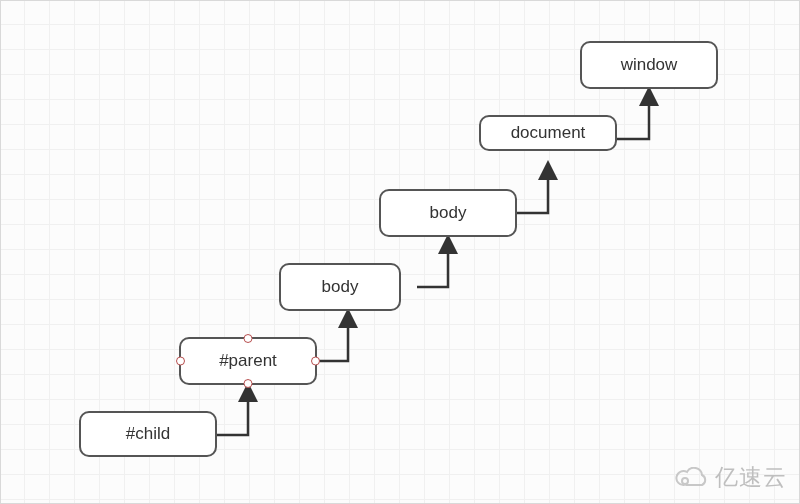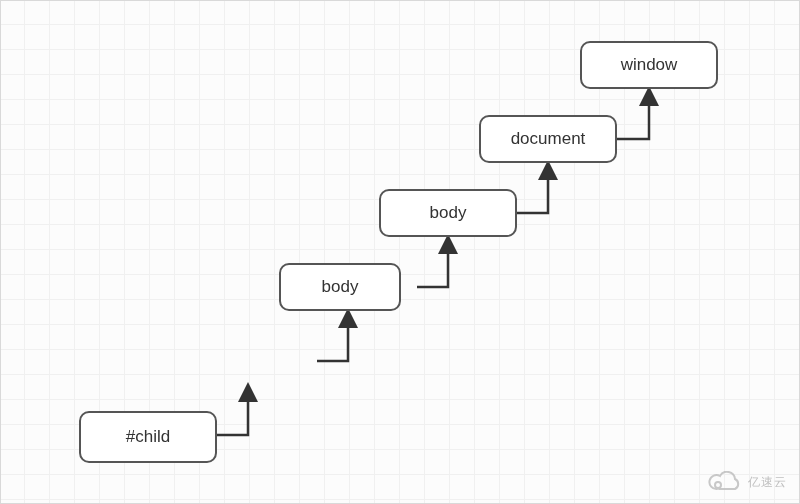--- a/index.html
+++ b/index.html
@@ -45,21 +45,21 @@
   svg.edges {
     position: absolute; inset: 0;
     width: 800px; height: 504px;
     pointer-events: none;
   }
   .watermark {
     position: absolute;
     right: 12px; bottom: 10px;
     display: flex; align-items: center;
     color: #bfbfbf;
-    font-size: 12px;
+    font-size: 23px;
     letter-spacing: 1px;
     font-family: "Microsoft YaHei", Arial, sans-serif;
     font-weight: 400;
   }
   .watermark svg { margin-right: 6px; opacity: .85; }
 </style>
 </head>
 <body>
 
 <div class="canvas">
@@ -75,30 +75,37 @@
         <path d="M 316 360 L 347 360 L 347 313" marker-end="url(#arrow)"></path>
         <path d="M 416 286 L 447 286 L 447 239" marker-end="url(#arrow)"></path>
         <path d="M 516 212 L 547 212 L 547 165" marker-end="url(#arrow)"></path>
         <path d="M 616 138 L 648 138 L 648 91" marker-end="url(#arrow)"></path>
       </g>
   </svg>
 
   <div class="node" id="node-window" style="left: 579px; top: 40px; width: 138px; height: 48px;">
     <span>window</span>
   </div>
-  <div class="node" id="node-document" style="left: 478px; top: 114px; width: 138px; height: 48px;">
+  <div class="node" id="node-document" style="left: 478px; top: 114px; width: 138px; height: 36px;">
     <span>document</span>
   </div>
   <div class="node" id="node-html" style="left: 378px; top: 188px; width: 138px; height: 48px;">
     <span>body</span>
   </div>
   <div class="node" id="node-body" style="left: 278px; top: 262px; width: 122px; height: 48px;">
     <span>body</span>
   </div>
-  <div class="node" id="node-child" style="left: 78px; top: 410px; width: 138px; height: 52px;">
+  <div class="node" id="node-parent" style="left: 178px; top: 336px; width: 138px; height: 48px;">
+    <span>#parent</span>
+    <span class="port top"></span>
+    <span class="port bottom"></span>
+    <span class="port left"></span>
+    <span class="port right"></span>
+  </div>
+  <div class="node" id="node-child" style="left: 78px; top: 410px; width: 138px; height: 46px;">
     <span>#child</span>
   </div>
 
   <div class="watermark">
     <svg width="34" height="22" viewBox="0 0 34 22">
       <g fill="none" stroke="#bfbfbf" stroke-width="2" stroke-linecap="round">
         <path d="M9 18 a7 7 0 1 1 3 -13 a8 8 0 0 1 15 3 a5.5 5.5 0 0 1 0 10 H11"></path>
         <circle cx="10" cy="14" r="3"></circle>
       </g>
     </svg>

